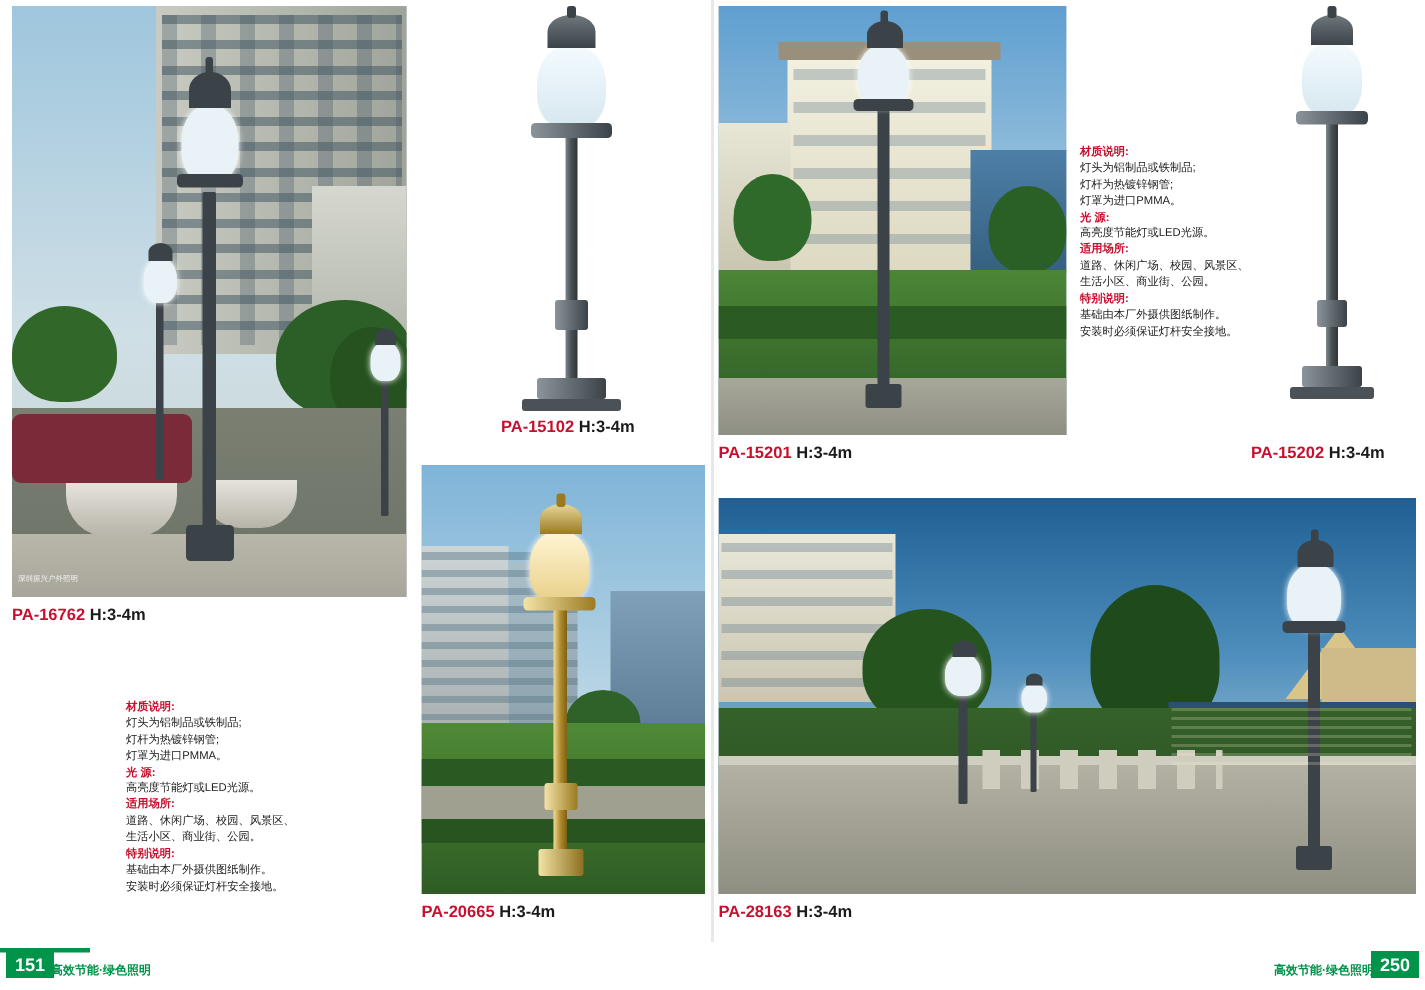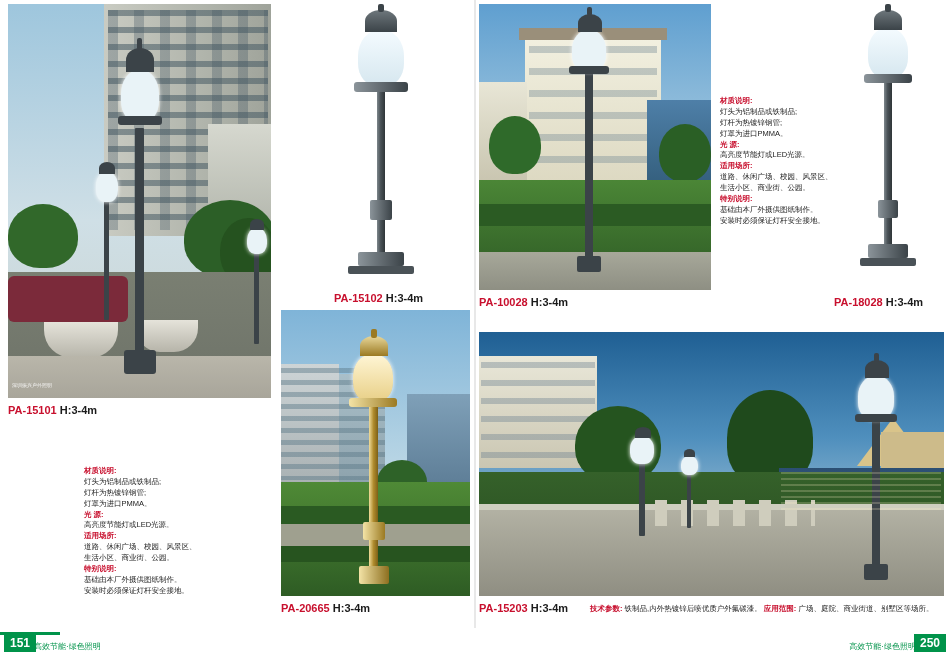--- a/index.html
+++ b/index.html
@@ -20,21 +20,21 @@
 
   
   .cap{position:absolute;font-size:11px;font-weight:bold;color:#c8102e;white-space:nowrap;}
   .cap .h{color:#1b1b1b;font-weight:bold;}
 
   
   .spec{position:absolute;width:150px;line-height:1.45;font-size:7.5px;color:#1b1b1b;}
   .spec .t{color:#c8102e;font-weight:bold;}
   .spec .row{white-space:nowrap;}
   .pnum{position:absolute;bottom:6px;font-size:12px;font-weight:bold;color:#ffffff;background:#00934a;padding:2px 6px;}
-  .ftext{position:absolute;bottom:8px;font-size:8px;color:#00934a;font-weight:normal;white-space:nowrap;}
+  .ftext{position:absolute;bottom:8px;font-size:8px;color:#00934a;font-weight:bold;white-space:nowrap;}
 
   .greenline{position:absolute;height:3px;background:#00934a;}
 
   
   .tech{position:absolute;font-size:7.5px;white-space:nowrap;}
   .tech b{color:#c8102e;}
   .tech span{color:#1b1b1b;}
 
   
   .bld{position:absolute;background:#b9bdb6;}
@@ -87,36 +87,36 @@
     <div class="lamptop" style="left:91px;top:158px;width:16px;height:12px;border-radius:50% 50% 0 0;"></div>
 
     <div class="pole" style="left:246px;top:248px;width:5px;height:92px;"></div>
     <div class="lampglass" style="left:239px;top:224px;width:20px;height:26px;"></div>
     <div class="lamptop" style="left:242px;top:215px;width:14px;height:11px;border-radius:50% 50% 0 0;"></div>
 
     <div class="watermark" style="left:4px;top:378px;">深圳振兴户外照明</div>
   </div>
 
   <div class="cap" style="left:8px;top:404px;">
-    <span>PA-15101</span>
+    <span>PA-16762</span>
     <span class="h">H:3-4m</span>
   </div>
 
   <div style="position:absolute;left:300px;top:4px;width:160px;height:284px;background:#ffffff;overflow:hidden;">
     <div class="pole" style="left:77px;top:70px;width:8px;height:180px;background:linear-gradient(90deg,#7e878c,#4a5257 45%,#2f3538);"></div>
     <div style="position:absolute;left:70px;top:196px;width:22px;height:20px;background:linear-gradient(90deg,#8b949a,#3b4348);border-radius:2px;"></div>
     <div class="base" style="left:58px;top:248px;width:46px;height:14px;border-radius:2px;background:linear-gradient(90deg,#8b949a,#3b4348);"></div>
     <div style="position:absolute;left:48px;top:262px;width:66px;height:8px;background:#4a5257;border-radius:2px;"></div>
     <div class="lampglass" style="left:58px;top:26px;width:46px;height:56px;background:linear-gradient(#f4fbff,#d6e7ef);"></div>
     <div class="lamptop" style="left:65px;top:6px;width:32px;height:22px;border-radius:50% 50% 0 0;background:linear-gradient(#6e777c,#3b4348);"></div>
     <div class="lamptop" style="left:78px;top:0px;width:6px;height:8px;border-radius:2px;"></div>
     <div class="lamptop" style="left:54px;top:78px;width:54px;height:10px;border-radius:3px;background:linear-gradient(90deg,#8b949a,#3b4348);"></div>
   </div>
 
-  <div class="cap" style="left:334px;top:292px;">
+  <div class="cap" style="left:334px;top:279px;">
     <span>PA-15102</span>
     <span class="h">H:3-4m</span>
   </div>
 
   <div class="spec" style="left:84px;top:466px;">
     <div class="row t">材质说明:</div>
     <div class="row">灯头为铝制品或铁制品;</div>
     <div class="row">灯杆为热镀锌钢管;</div>
     <div class="row">灯罩为进口PMMA。</div>
     <div class="row t">光    源:</div>
@@ -172,21 +172,21 @@
 
     <div class="pole" style="left:106px;top:66px;width:8px;height:196px;"></div>
     <div class="lampglass" style="left:93px;top:26px;width:34px;height:42px;"></div>
     <div class="lamptop" style="left:99px;top:10px;width:24px;height:18px;border-radius:50% 50% 0 0;"></div>
     <div class="lamptop" style="left:108px;top:3px;width:5px;height:9px;border-radius:2px;"></div>
     <div class="lamptop" style="left:90px;top:62px;width:40px;height:8px;border-radius:3px;"></div>
     <div class="base" style="left:98px;top:252px;width:24px;height:16px;border-radius:2px;"></div>
   </div>
 
   <div class="cap" style="left:479px;top:296px;">
-    <span>PA-10028</span>
+    <span>PA-15201</span>
     <span class="h">H:3-4m</span>
   </div>
 
   <div class="spec" style="left:720px;top:96px;">
     <div class="row t">材质说明:</div>
     <div class="row">灯头为铝制品或铁制品;</div>
     <div class="row">灯杆为热镀锌钢管;</div>
     <div class="row">灯罩为进口PMMA。</div>
     <div class="row t">光    源:</div>
     <div class="row">高亮度节能灯或LED光源。</div>
@@ -203,21 +203,21 @@
     <div style="position:absolute;left:44px;top:196px;width:20px;height:18px;background:linear-gradient(90deg,#8b949a,#3b4348);border-radius:2px;"></div>
     <div class="base" style="left:34px;top:240px;width:40px;height:14px;border-radius:2px;background:linear-gradient(90deg,#8b949a,#3b4348);"></div>
     <div style="position:absolute;left:26px;top:254px;width:56px;height:8px;background:#4a5257;border-radius:2px;"></div>
     <div class="lampglass" style="left:34px;top:24px;width:40px;height:50px;background:linear-gradient(#f4fbff,#d6e7ef);"></div>
     <div class="lamptop" style="left:40px;top:6px;width:28px;height:20px;border-radius:50% 50% 0 0;background:linear-gradient(#6e777c,#3b4348);"></div>
     <div class="lamptop" style="left:51px;top:0px;width:6px;height:8px;border-radius:2px;"></div>
     <div class="lamptop" style="left:30px;top:70px;width:48px;height:9px;border-radius:3px;background:linear-gradient(90deg,#8b949a,#3b4348);"></div>
   </div>
 
   <div class="cap" style="left:834px;top:296px;">
-    <span>PA-18028</span>
+    <span>PA-15202</span>
     <span class="h">H:3-4m</span>
   </div>
 
   <div class="photo" style="left:479px;top:332px;width:465px;height:264px;">
     <div class="sky" style="background:linear-gradient(#1f5f93,#4f8fbd 40%,#a7c6d8 78%,#cfdbe0);"></div>
     <div style="position:absolute;left:0;top:24px;width:118px;height:112px;background:linear-gradient(#e9e7d8,#cac6b2);"></div>
     <div style="position:absolute;left:2px;top:30px;width:114px;height:100px;
         background:repeating-linear-gradient(to bottom, rgba(110,130,145,.40) 0 6px, rgba(255,255,255,0) 6px 18px);"></div>
     <div class="tree" style="left:96px;top:74px;width:86px;height:78px;background:#25541f;"></div>
     <div class="tree" style="left:248px;top:58px;width:86px;height:96px;background:#1f4a1c;border-radius:50% 50% 40% 40%;"></div>
@@ -242,30 +242,24 @@
 
     <div class="pole" style="left:208px;top:140px;width:4px;height:56px;"></div>
     <div class="lampglass" style="left:202px;top:124px;width:17px;height:19px;"></div>
     <div class="lamptop" style="left:205px;top:117px;width:11px;height:8px;border-radius:50% 50% 0 0;"></div>
 
     <div style="position:absolute;left:302px;top:140px;width:160px;height:40px;
         background:repeating-linear-gradient(to bottom, rgba(255,240,200,.22) 0 2px, rgba(0,0,0,0) 2px 6px);"></div>
   </div>
 
   <div class="cap" style="left:479px;top:602px;">
-    <span>PA-15203</span>
-    <span class="h">H:3-4m</span>
-  </div>
-
-  <div class="tech" style="left:590px;top:604px;">
-    <b>技术参数:</b>
-    <span>铁制品,内外热镀锌后喷优质户外氟碳漆。</span>
-    <b>应用范围:</b>
-    <span>广场、庭院、商业街道、别墅区等场所。</span>
-  </div>
+    <span>PA-28163</span>
+    <span class="h">H:3-4m</span>
+  </div>
+
 
   <div class="greenline" style="left:0;top:632px;width:60px;"></div>
   <div class="pnum" style="left:4px;bottom:8px;">151</div>
   <div class="ftext" style="left:34px;">高效节能·绿色照明</div>
 
   <div class="pnum" style="right:4px;bottom:8px;">250</div>
   <div class="ftext" style="right:34px;">高效节能·绿色照明</div>
 
 </div>
 

